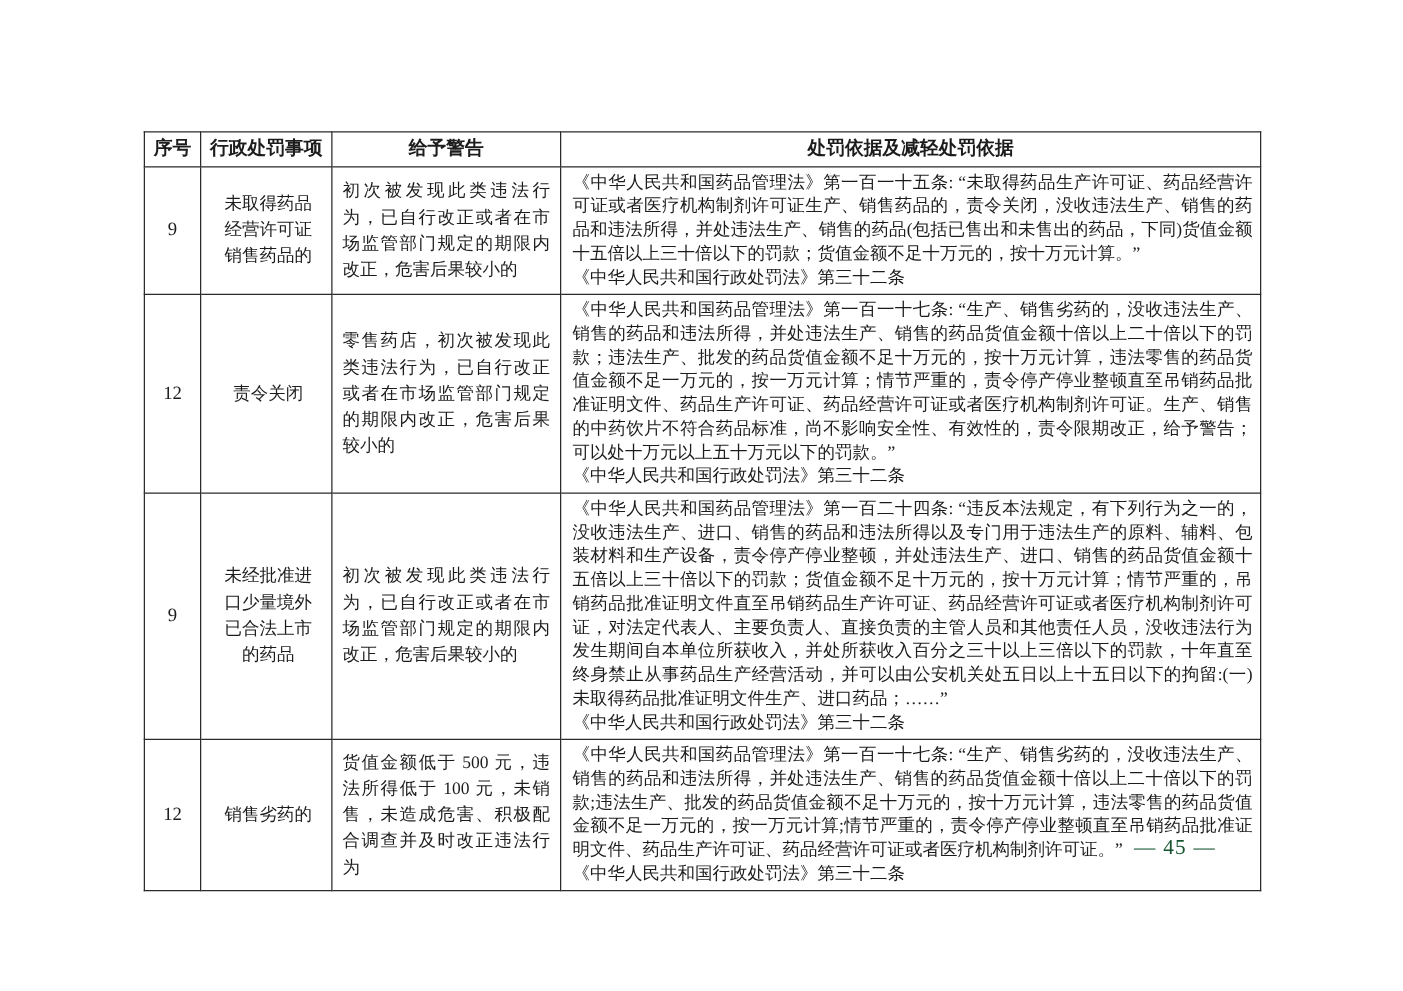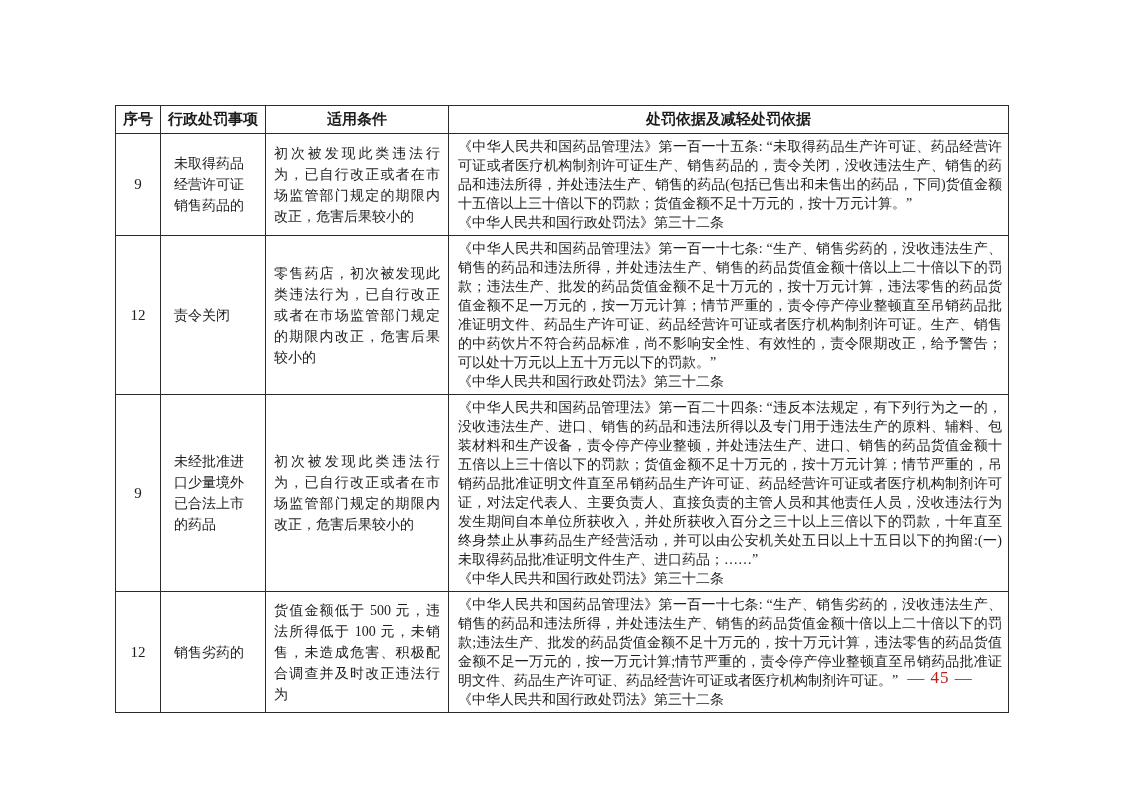--- a/index.html
+++ b/index.html
@@ -41,21 +41,21 @@
     font-size: 14px;
     line-height: 19px;
   }
   td.c-no {
     text-align: center;
     vertical-align: middle;
     font-size: 15px;
   }
   td.c-item {
     vertical-align: middle;
-    text-align: left;
+    text-align: center;
     padding: 4px 10px 4px 13px;
     line-height: 21px;
   }
   td.c-cond {
     vertical-align: middle;
     text-align: justify;
     padding: 4px 8px;
     line-height: 21px;
   }
   td.c-basis {
@@ -67,41 +67,41 @@
   tr.row-10 { height: 147px; }
   tr.row-11 { height: 177px; }
   tr.row-12 { height: 116px; }
   .page-number {
     position: absolute;
     left: 860px;
     top: 668px;
     width: 160px;
     text-align: center;
     font-size: 17px;
-    color: #b91c1c;
+    color: #14532d;
     letter-spacing: 1px;
   }
 </style>
 </head>
 <body>
 
 <div class="page">
 
   <table class="penalty-table">
     <colgroup>
       <col style="width:45px">
       <col style="width:105px">
       <col style="width:183px">
       <col style="width:560px">
     </colgroup>
     <thead>
       <tr>
         <th>序号</th>
         <th>行政处罚事项</th>
-        <th>适用条件</th>
+        <th>给予警告</th>
         <th>处罚依据及减轻处罚依据</th>
       </tr>
     </thead>
     <tbody>
       <tr class="row-9">
         <td class="c-no">9</td>
         <td class="c-item">未取得药品经营许可证销售药品的</td>
         <td class="c-cond">初次被发现此类违法行为，已自行改正或者在市场监管部门规定的期限内改正，危害后果较小的</td>
         <td class="c-basis">
           <div>《中华人民共和国药品管理法》第一百一十五条: “未取得药品生产许可证、药品经营许可证或者医疗机构制剂许可证生产、销售药品的，责令关闭，没收违法生产、销售的药品和违法所得，并处违法生产、销售的药品(包括已售出和未售出的药品，下同)货值金额十五倍以上三十倍以下的罚款；货值金额不足十万元的，按十万元计算。”</div>

